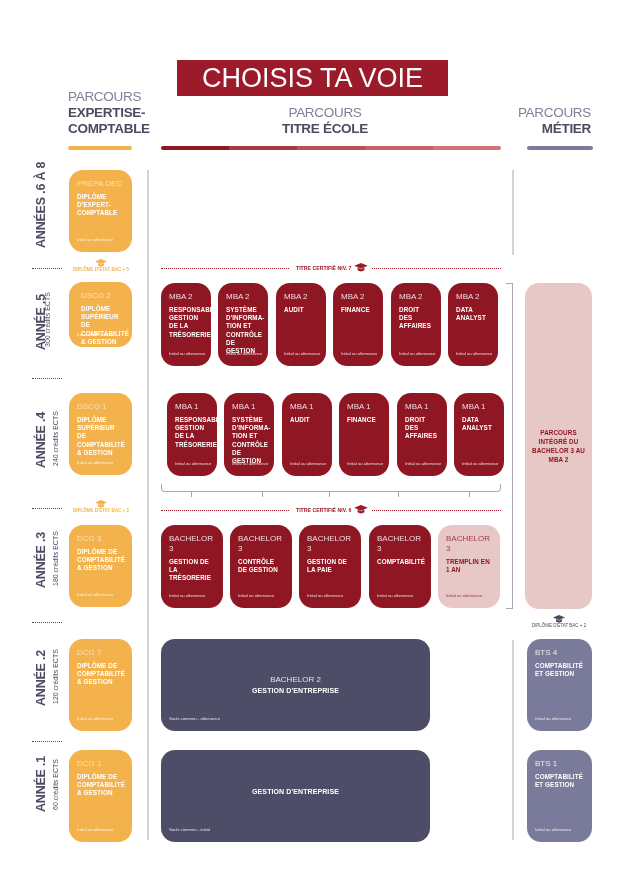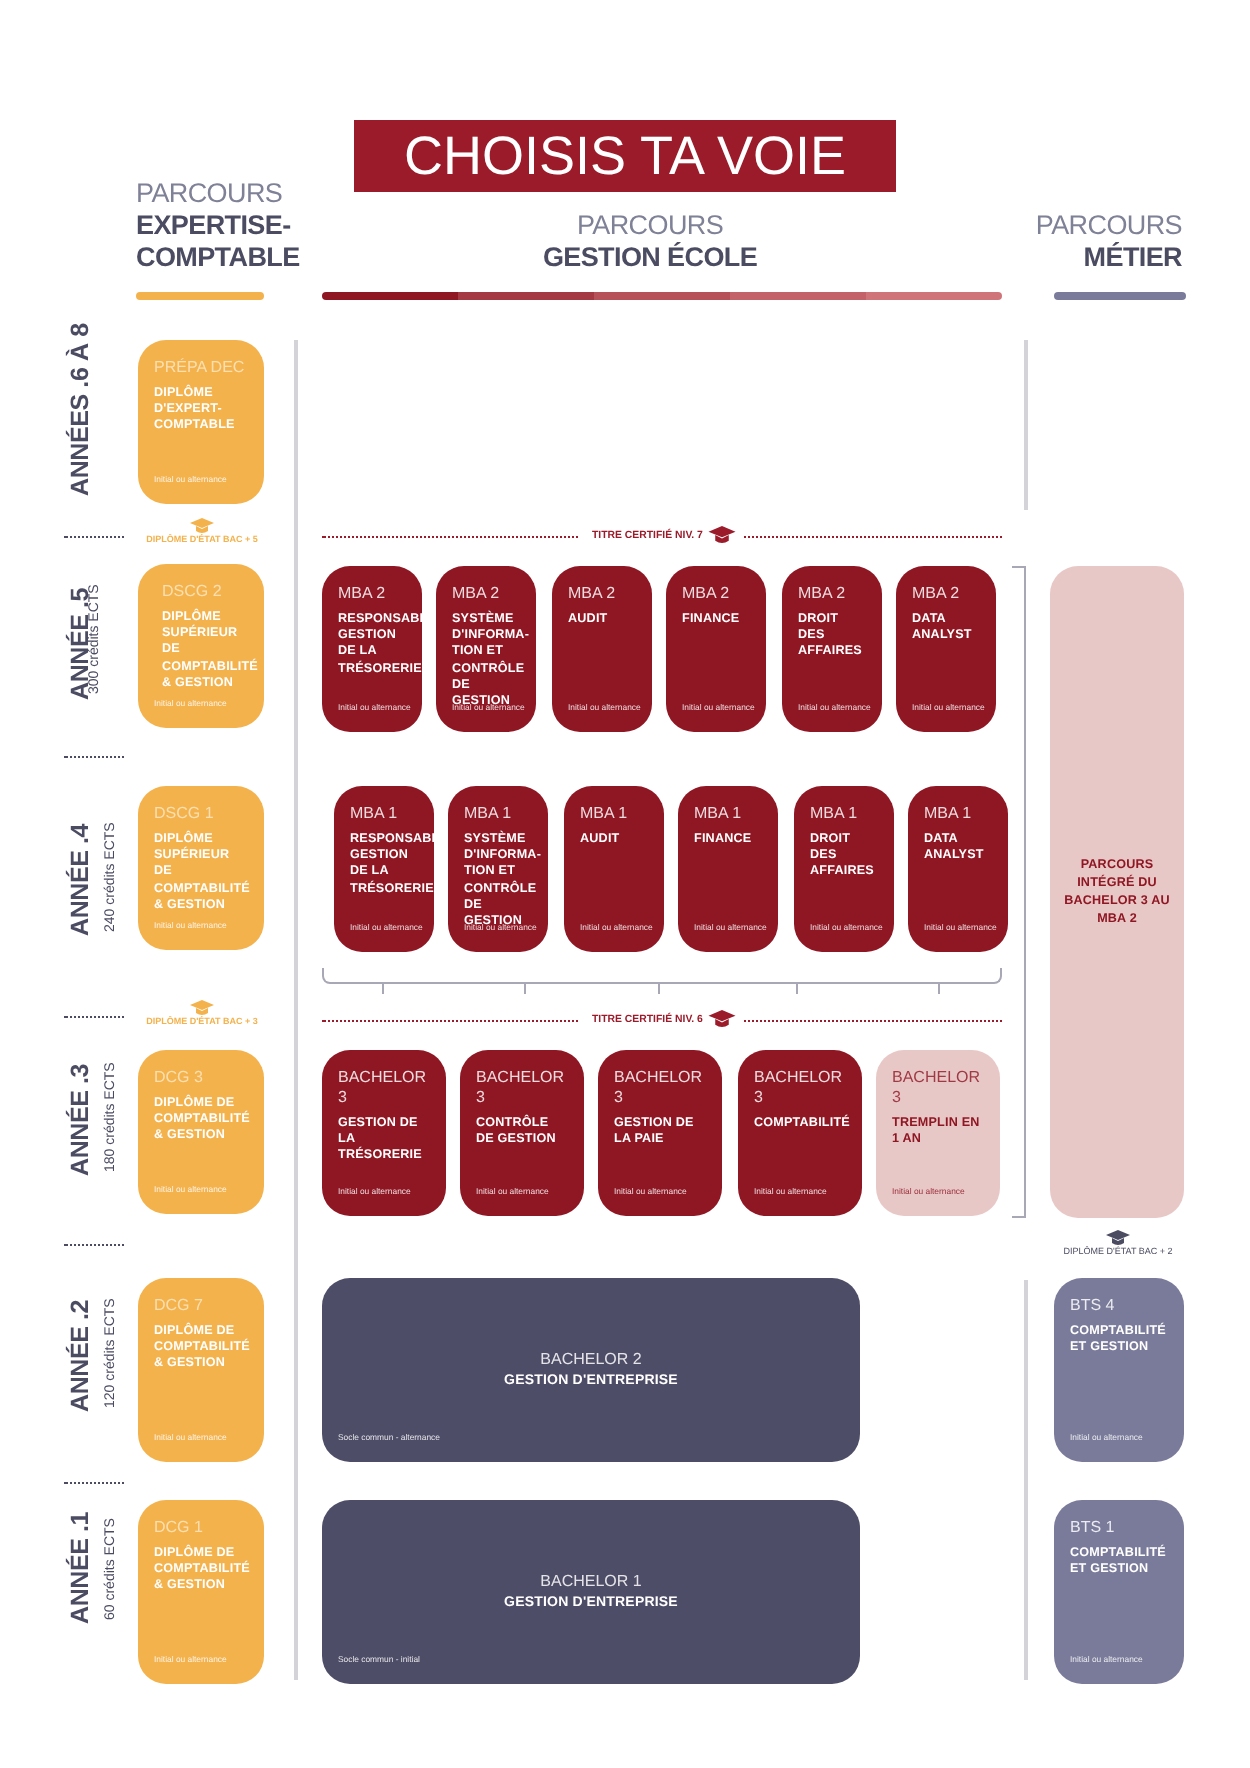--- a/index.html
+++ b/index.html
@@ -52,21 +52,21 @@
 
 <div class="abs hdr" style="left:68px; top:89px;">
   <div class="l1">PARCOURS</div>
   <div class="l2">EXPERTISE-</div>
   <div class="l2">COMPTABLE</div>
 </div>
 <div class="abs bar" style="left:68px; top:146px; width:64px; background:#f3b24c;"></div>
 
 <div class="abs hdr" style="left:240px; top:105px; width:170px; text-align:center;">
   <div class="l1">PARCOURS</div>
-  <div class="l2">GESTION ÉCOLE</div>
+  <div class="l2">TITRE ÉCOLE</div>
 </div>
 <div class="abs bar" style="left:161px; top:146px; width:340px; background:linear-gradient(90deg,#8f1623 0%,#8f1623 20%,#a43843 20%,#a43843 40%,#b65059 40%,#b65059 60%,#c36268 60%,#c36268 80%,#cf7478 80%);"></div>
 
 <div class="abs hdr" style="left:515px; top:105px; width:76px; text-align:right;">
   <div class="l1">PARCOURS</div>
   <div class="l2">MÉTIER</div>
 </div>
 <div class="abs bar" style="left:527px; top:146px; width:66px; background:#7a7b9a;"></div>
 
 <div class="abs vline" style="left:147px; top:170px; height:670px;"></div>
@@ -125,21 +125,21 @@
   <div class="m">Initial ou alternance</div>
 </div>
 <div class="abs" style="left:62px; top:259px; width:78px;">
   <svg class="cap" width="12" height="8" viewBox="0 0 24 16">
       <polygon points="12,0 24,5 12,10 0,5" fill="#f3b24c"></polygon>
       <path d="M6 8 v5 q6 4 12 0 v-5 l-6 3z" fill="#f3b24c"></path>
     </svg>
   <div class="ycert">DIPLÔME D'ÉTAT BAC + 5</div>
 </div>
 
-<div class="abs card yellow" style="left:69px; top:282px; width:63px; height:82px;padding-left:12px;">
+<div class="abs card yellow" style="left:69px; top:282px; width:63px; height:65px;padding-left:12px;">
   <div class="k">DSCG 2</div>
   <div class="t">DIPLÔME SUPÉRIEUR DE COMPTABILITÉ &amp; GESTION</div>
   <div class="m">Initial ou alternance</div>
 </div>
 
 <div class="abs card yellow" style="left:69px; top:393px; width:63px; height:82px;">
   <div class="k">DSCG 1</div>
   <div class="t">DIPLÔME SUPÉRIEUR DE COMPTABILITÉ &amp; GESTION</div>
   <div class="m">Initial ou alternance</div>
 </div>
@@ -305,21 +305,20 @@
 <div class="abs card navy" style="left:161px; top:639px; width:269px; height:92px;">
   <div style="position:absolute; left:0; right:0; top:36px; text-align:center;">
     <div class="k">BACHELOR 2</div>
     <div class="t" style="margin-top:2px; font-size:7px;">GESTION D'ENTREPRISE</div>
   </div>
   <div class="m">Socle commun - alternance</div>
 </div>
 
 <div class="abs card navy" style="left:161px; top:750px; width:269px; height:92px;">
   <div style="position:absolute; left:0; right:0; top:36px; text-align:center;">
-    <div class="k">BACHELOR 1</div>
     <div class="t" style="margin-top:2px; font-size:7px;">GESTION D'ENTREPRISE</div>
   </div>
   <div class="m">Socle commun - initial</div>
 </div>
 
 <div class="abs card slate" style="left:527px; top:639px; width:65px; height:92px;">
   <div class="k">BTS 4</div>
   <div class="t">COMPTABILITÉ ET GESTION</div>
   <div class="m">Initial ou alternance</div>
 </div>

